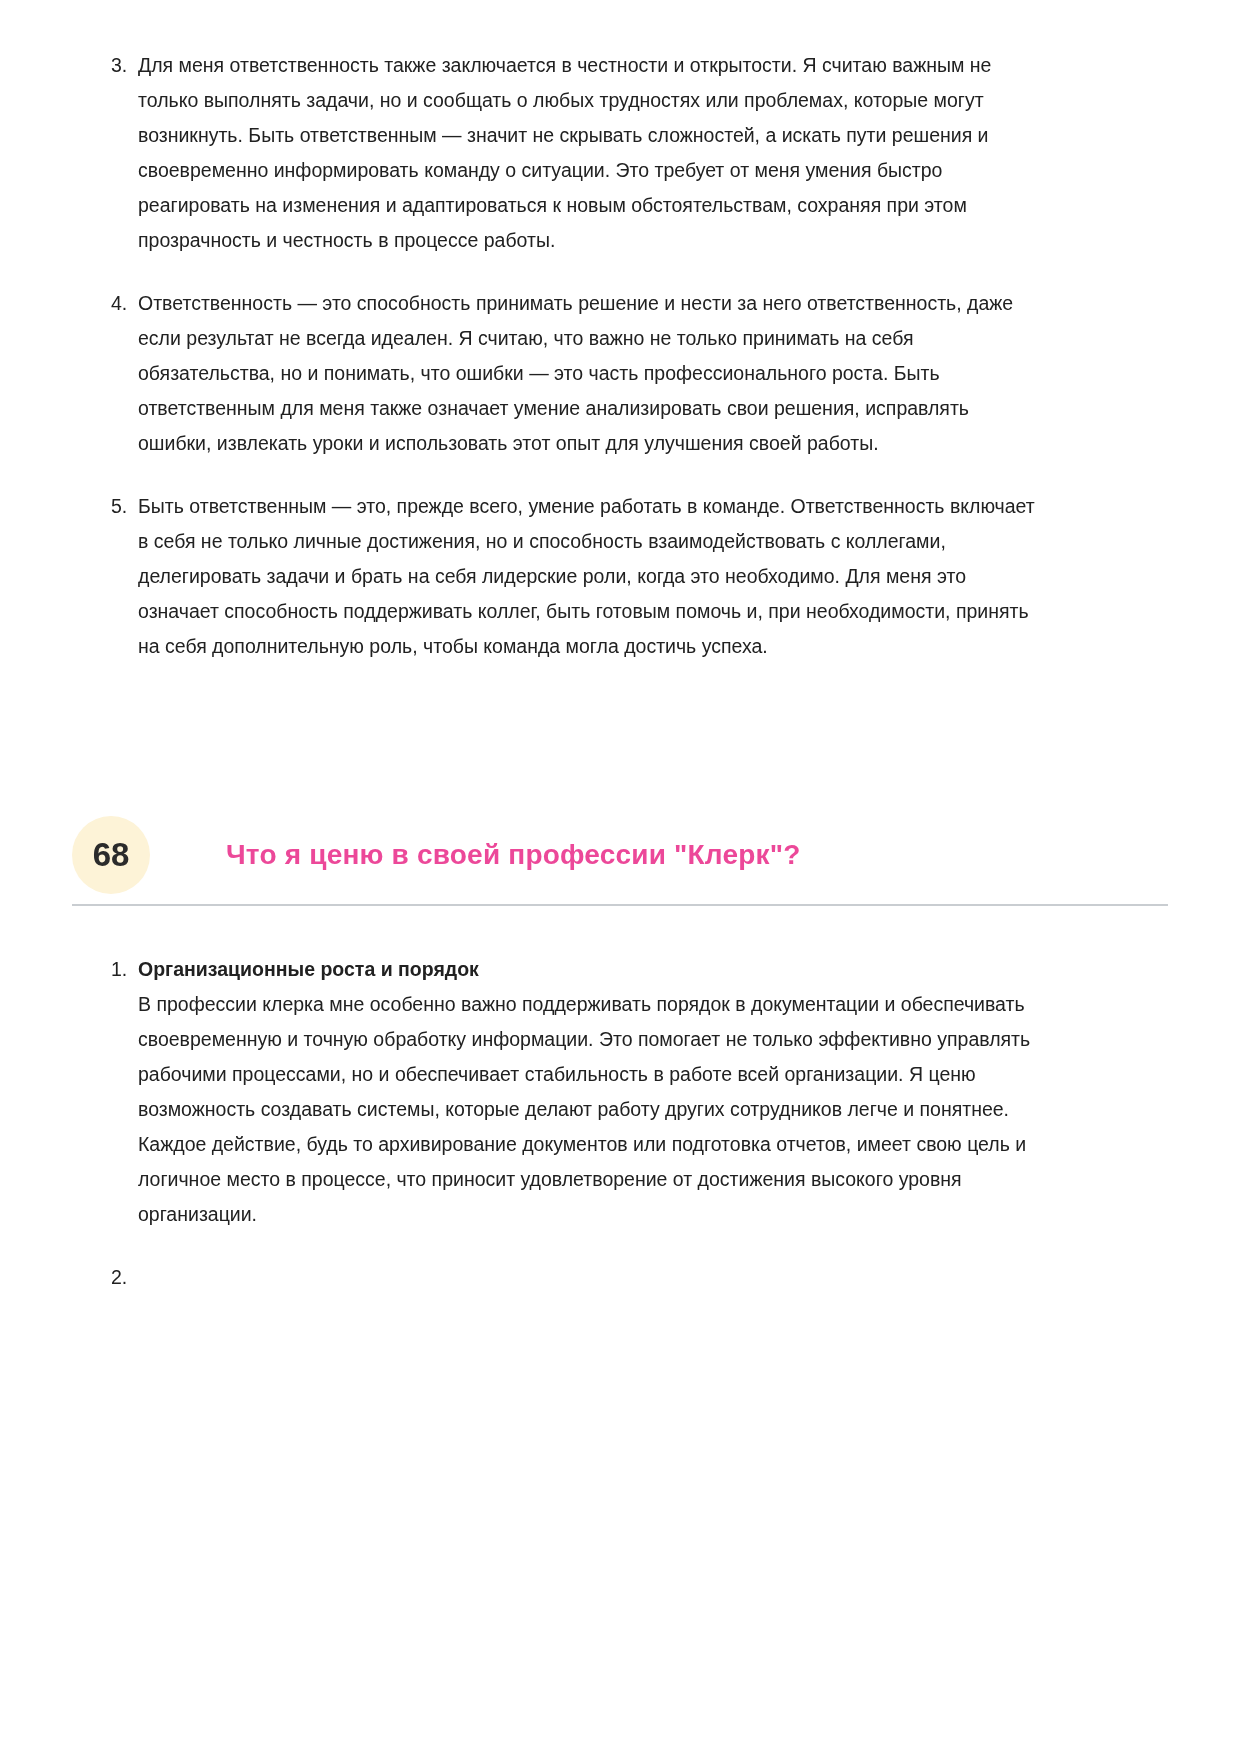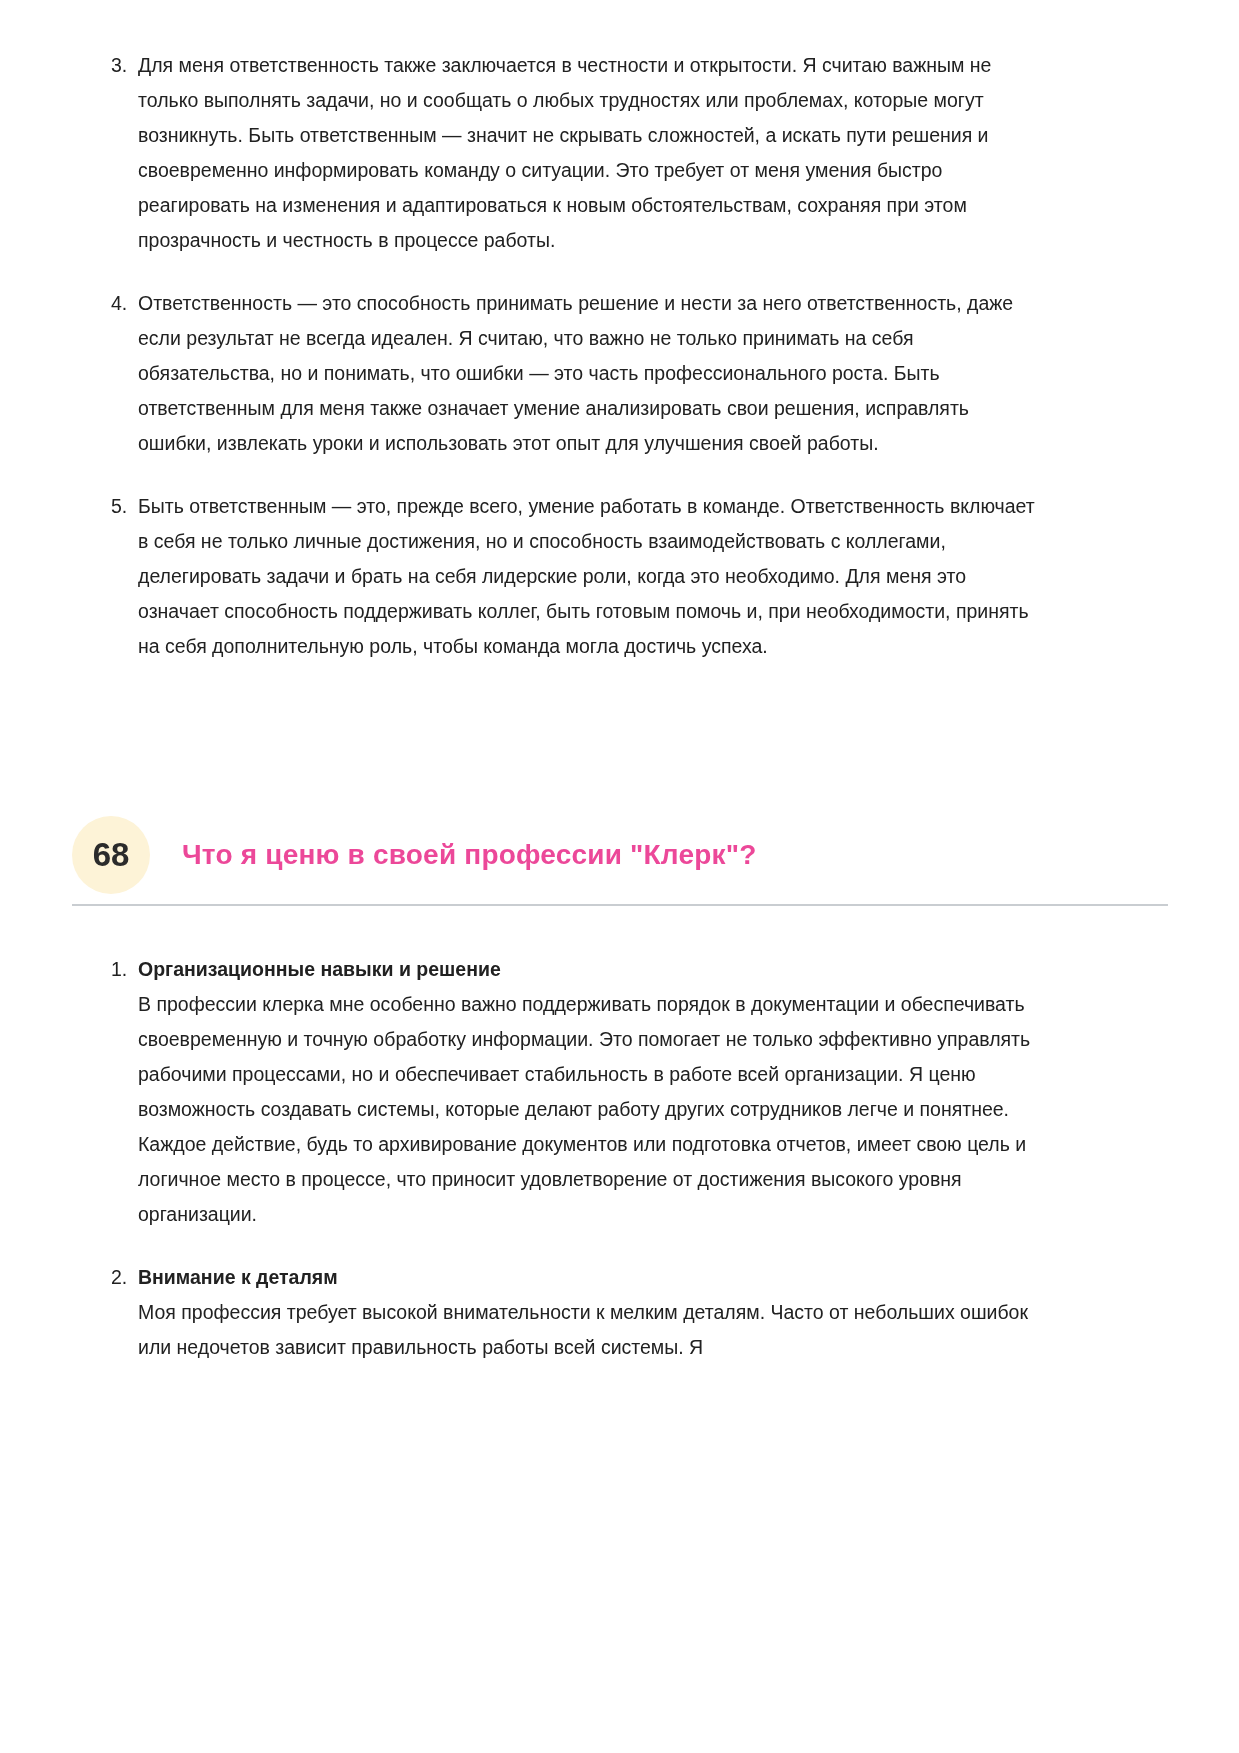--- a/index.html
+++ b/index.html
@@ -40,21 +40,21 @@
   .item-heading {
     font-weight: 700;
     font-size: 19.5px;
     line-height: 35px;
   }
   
   .section-header {
     margin-top: 152px;
     display: flex;
     align-items: center;
-    gap: 32px;
+    gap: 76px;
   }
   .section-badge {
     width: 78px;
     height: 78px;
     border-radius: 50%;
     background: #fdf3d7;
     display: flex;
     align-items: center;
     justify-content: center;
     font-size: 33px;
@@ -106,28 +106,24 @@
     <div class="section-badge" style="background: rgb(253, 243, 215);">68</div>
     <h2 class="section-title">Что я ценю в своей профессии "Клерк"?</h2>
   </div>
   <div class="divider"></div>
 
   <div class="num-list second-list">
 
     <div class="list-item">
       <span class="num">1.</span>
       <div class="txt">
-        <p class="item-heading">Организационные навыки и решение</p>
+        <p class="item-heading">Организационные роста и порядок</p>
         <p>В профессии клерка мне особенно важно поддерживать порядок в документации и обеспечивать своевременную и точную обработку информации. Это помогает не только эффективно управлять рабочими процессами, но и обеспечивает стабильность в работе всей организации. Я ценю возможность создавать системы, которые делают работу других сотрудников легче и понятнее. Каждое действие, будь то архивирование документов или подготовка отчетов, имеет свою цель и логичное место в процессе, что приносит удовлетворение от достижения высокого уровня организации.</p>
       </div>
     </div>
 
     <div class="list-item">
       <span class="num">2.</span>
-      <div class="txt">
-        <p class="item-heading">Внимание к деталям</p>
-        <p>Моя профессия требует высокой внимательности к мелким деталям. Часто от небольших ошибок или недочетов зависит правильность работы всей системы. Я</p>
-      </div>
     </div>
 
   </div>
 
 </div>
 
 </body></html>

